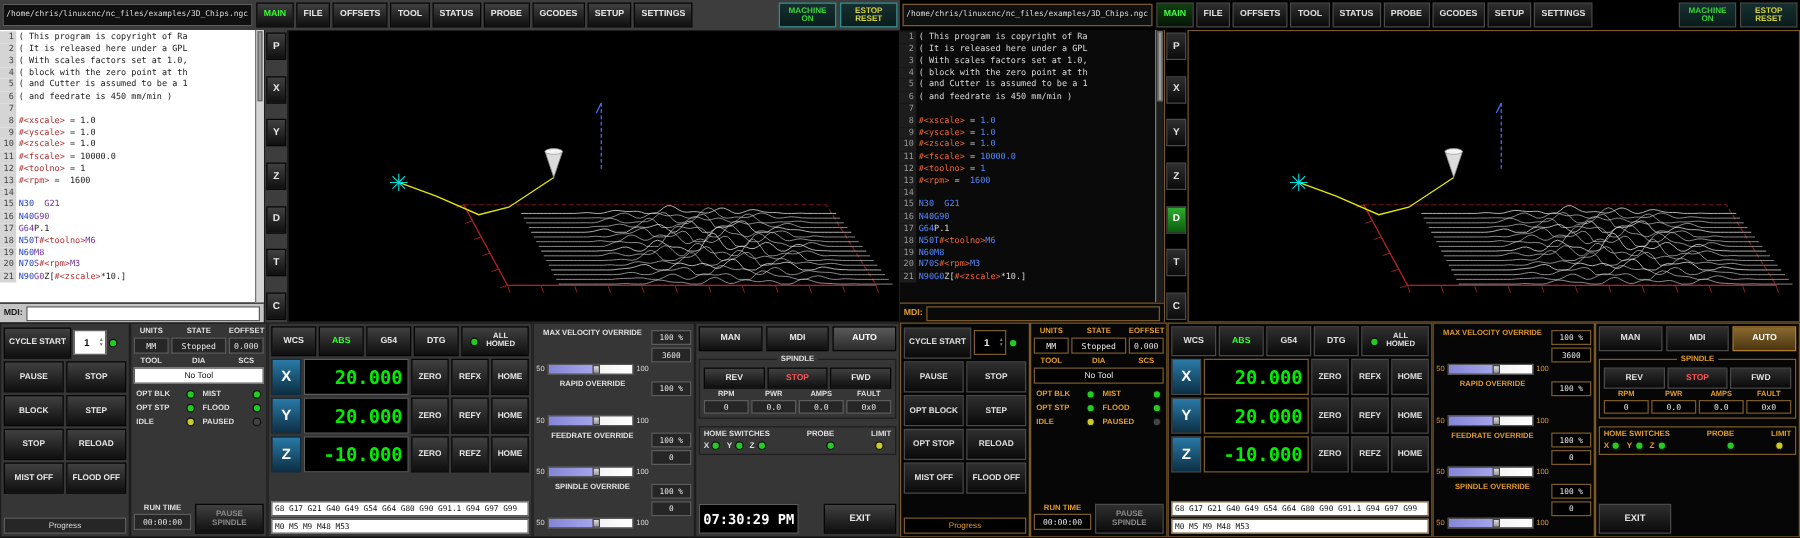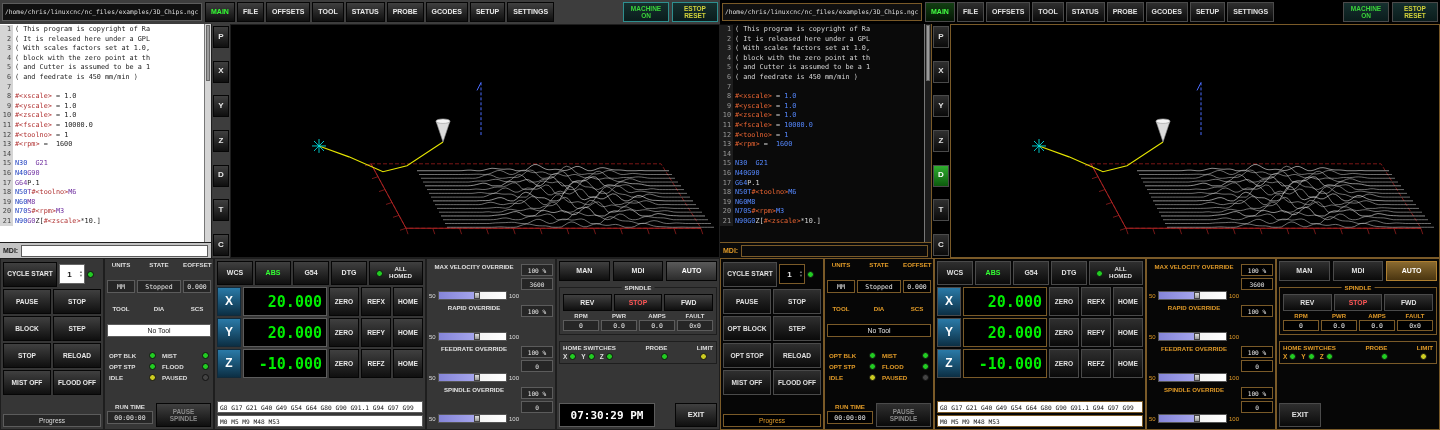--- a/index.html
+++ b/index.html
@@ -61,21 +61,21 @@
 .cycle{width:54px;height:26px;font-size:6.6px;padding:0 2px}
 .spin{width:26px;height:20px;display:flex;align-items:center;background:var(--lightbox);border:1px solid #666;color:#111}
 .theme-dark .spin{background:#000;color:#e8e8e8;border-color:var(--frame)}
 .spin-val{flex:1;text-align:center;font-size:8px;font-weight:bold}
 .spin-arrows{display:flex;flex-direction:column;font-size:4px;line-height:4.5px;color:#777;padding-right:1px}
 .run-grid{display:grid;grid-template-columns:1fr 1fr;gap:2px}
 .runbtn{height:25px;font-size:6.6px;padding:0 1px}
 .progress{margin-top:auto;height:13px;border:1px solid var(--boxb);background:var(--box);color:var(--label);
  font-size:6.5px;display:flex;align-items:center;justify-content:center}
 
-.stat-sec{width:110px;gap:12px}
+.stat-sec{width:110px;gap:2px}
 .stat-h3,.stat-v3{display:grid;grid-template-columns:28px 44px 1fr;gap:2px}
 .shead{font-size:6.2px;font-weight:bold;color:var(--label);text-align:center}
 .sbox{background:var(--box);border:1px solid var(--boxb);color:#e8e8e8;font-size:6.5px;height:13px;
  display:flex;align-items:center;justify-content:center;font-family:"DejaVu Sans Mono",monospace}
 .toolbox{height:13px;background:var(--lightbox);color:var(--lightfg);border:1px solid var(--boxb);
  display:flex;align-items:center;justify-content:center;font-size:6.8px}
 .theme-dark .toolbox{background:#000;color:#e8e8e8}
 .led-grid{display:grid;grid-template-columns:1fr 1fr;gap:1px 6px;padding:1px 2px}
 .ledrow{display:flex;align-items:center;justify-content:space-between;height:10px}
 .ledlabel{font-size:6.2px;font-weight:bold;color:var(--label)}
@@ -134,21 +134,21 @@
 .hf-row1{display:flex;justify-content:space-between}
 .hf-row2{display:flex;align-items:center;margin-top:2px}
 .hs-group{display:flex;gap:5px}
 .hs{display:flex;align-items:center;gap:2px}
 .hsl{font-size:6.5px;font-weight:bold;color:var(--label)}
 .probe-led{margin-left:auto;margin-right:32px}
 .limit-led{margin-right:6px}
 .clock-row{margin-top:auto;display:flex;gap:20px;height:24px;flex:none}
 .clock{flex:1;background:#000;border:1px solid var(--boxb);color:#fff;font-family:"DejaVu Sans Mono",monospace;
  font-size:11px;font-weight:bold;display:flex;align-items:center;justify-content:center}
-.exitbtn{width:42px;font-size:7.5px}
+.exitbtn{width:58px;font-size:7.5px}
 </style>
 </head>
 <body>
 
 <div id="app">
 <div class="panel theme-gray">
 
   <div class="topbar">
     <div class="path-entry">/home/chris/linuxcnc/nc_files/examples/3D_Chips.ngc</div>
     <div class="tabs">

